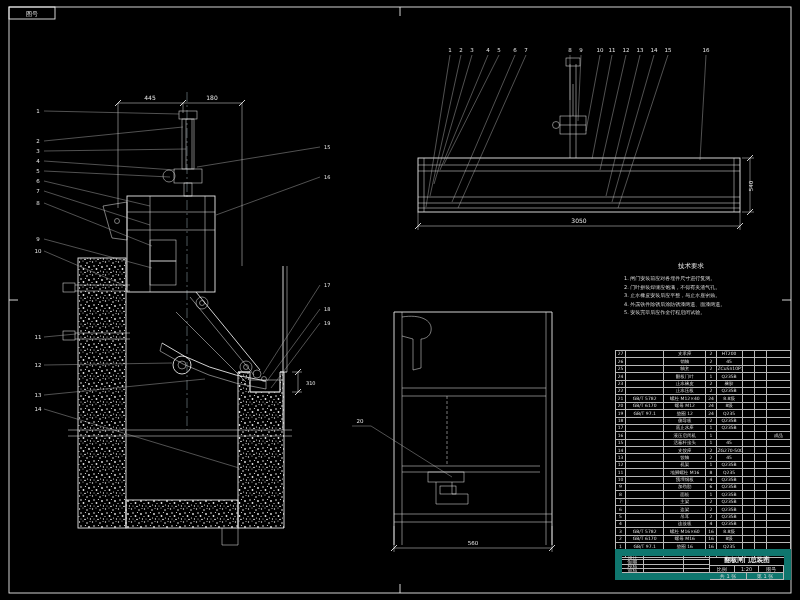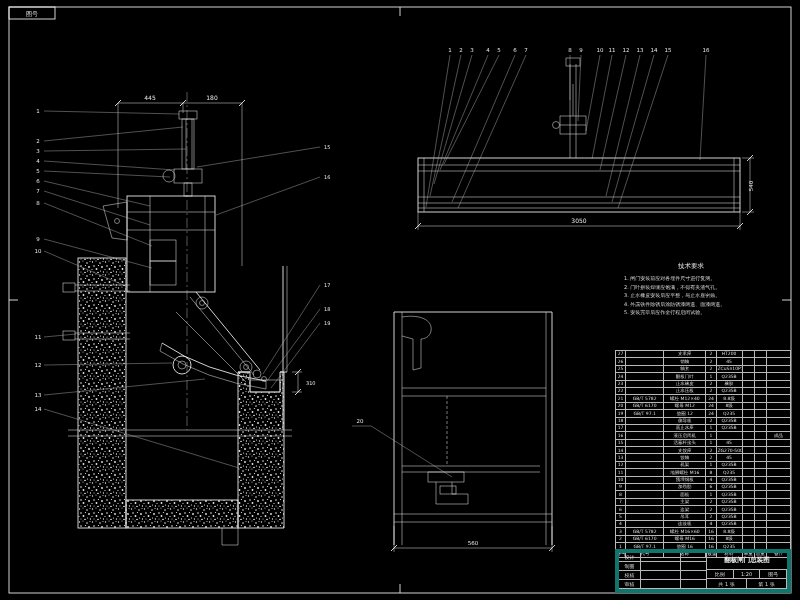--- a/index.html
+++ b/index.html
@@ -20,21 +20,21 @@
   .notes{position:absolute;left:624px;top:262px;width:134px;color:#ddd;}
   .notes-title{font-size:6.5px;text-align:center;margin-bottom:3px;color:#eee;}
   .note-line{font-size:5px;line-height:8.5px;white-space:nowrap;overflow:hidden;}
 
   .pt{position:absolute;left:615px;top:350px;width:176px;height:199px;box-sizing:border-box;}
   .pt table{width:100%;height:100%;border-collapse:collapse;table-layout:fixed;}
   .pt td{border:0.5px solid #b9b9b9;font-size:4.5px;line-height:5.5px;color:#ddd;
          padding:0 1px;overflow:hidden;white-space:nowrap;text-align:center;height:6.4px;}
   .pt .hdr td{color:#eee;}
 
-  .tb{position:absolute;left:615px;top:549px;width:176px;height:44px;border:4px solid #0f766e;
+  .tb{position:absolute;left:615px;top:549px;width:176px;height:31px;border:7px solid #0f766e;
       box-sizing:border-box;color:#ddd;display:flex;font-size:5px;}
   .tb-left{width:88px;display:grid;grid-template-columns:22px 40px 26px;grid-auto-rows:1fr;
            border-right:1px solid #cfcfcf;box-sizing:border-box;}
   .tb-left .c{border-right:0.5px solid #b9b9b9;border-bottom:0.5px solid #b9b9b9;
               display:flex;align-items:center;justify-content:center;overflow:hidden;}
   .tb-right{flex:1;display:flex;flex-direction:column;}
   .tb-title{height:20px;display:flex;align-items:center;justify-content:center;
             font-size:6.5px;font-weight:bold;color:#f0f0f0;border-bottom:0.5px solid #b9b9b9;}
   .tb-mid,.tb-bot{height:12px;display:flex;}
   .tb-mid .c,.tb-bot .c{flex:1;border-right:0.5px solid #b9b9b9;border-bottom:0.5px solid #b9b9b9;

